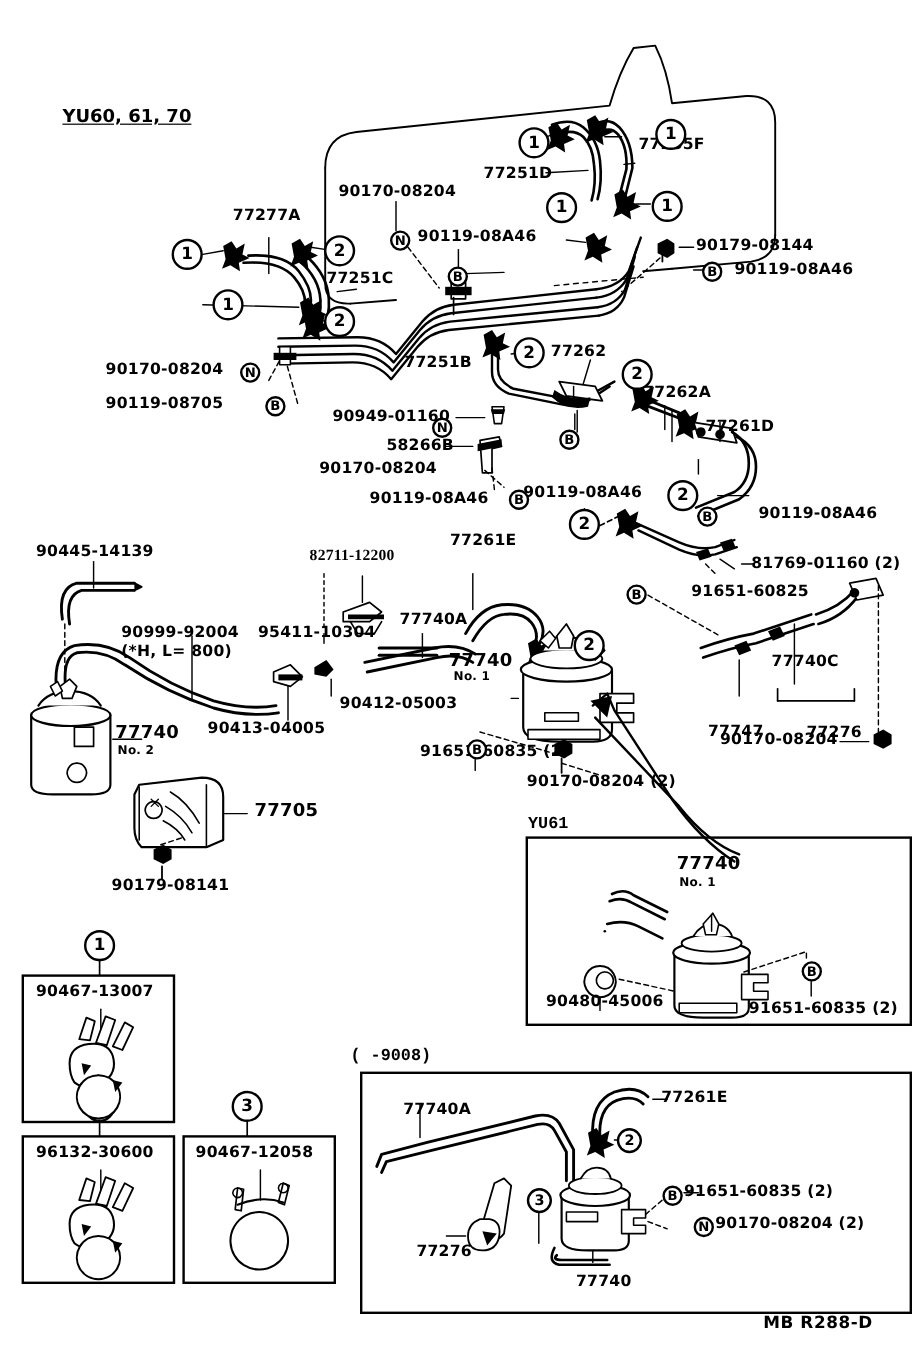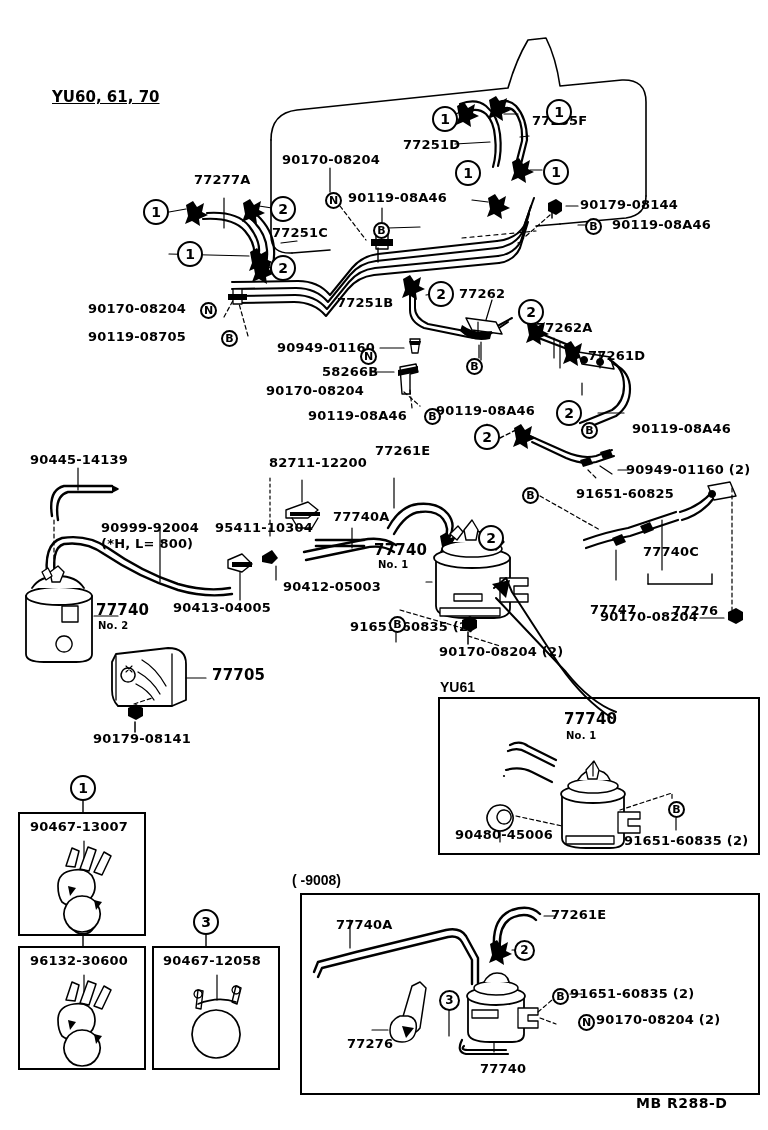--- a/index.html
+++ b/index.html
@@ -33,21 +33,21 @@
     font-size: 15px;
     text-decoration: underline;
     white-space: nowrap;
     font-family: "DejaVu Sans", "Liberation Sans", sans-serif;
   }
   .boxlabel {
     position: absolute;
     font-weight: bold;
     font-size: 14px;
     white-space: nowrap;
-    font-family: Liberation Sans, sans-serif;
+    font-family: Liberation Mono, monospace;
   }
   .frame {
     position: absolute;
     border: 2px solid #000;
     box-sizing: border-box;
     background: transparent;
   }
   .circnum {
     position: absolute;
     width: 26px; height: 26px;
@@ -356,27 +356,27 @@
   <div class="lbl" style="left:277px; top:341px;">90949-01160</div>
   <div class="lbl" style="left:322px; top:365px;">58266B</div>
   <div class="lbl" style="left:266px; top:384px;">90170-08204</div>
   <div class="lbl" style="left:308px; top:409px;">90119-08A46</div>
 
   <div class="lbl" style="left:459px; top:287px;">77262</div>
   <div class="lbl" style="left:536px; top:321px;">77262A</div>
   <div class="lbl" style="left:588px; top:349px;">77261D</div>
   <div class="lbl" style="left:436px; top:404px;">90119-08A46</div>
   <div class="lbl" style="left:632px; top:422px;">90119-08A46</div>
-  <div class="lbl" style="left:626px; top:463px;">90949-01160 (2)</div>
+  <div class="lbl" style="left:626px; top:463px;">81769-01160 (2)</div>
   <div class="lbl" style="left:556px; top:487px;margin-left:20px;">91651-60825</div>
 
   <div class="lbl" style="left:30px; top:453px;">90445-14139</div>
   <div class="lbl" style="left:101px; top:521px;">90999-92004</div>
   <div class="lbl" style="left:101px; top:537px;">(*H, L= 800)</div>
-  <div class="lbl" style="left:269px; top:456px;">82711-12200</div>
+  <div class="lbl" style="left:258px; top:456px;font-family:Liberation Serif, serif;">82711-12200</div>
   <div class="lbl" style="left:215px; top:521px;">95411-10304</div>
   <div class="lbl" style="left:243px; top:580px;margin-left:40px;">90412-05003</div>
   <div class="lbl" style="left:173px; top:601px;">90413-04005</div>
 
   <div class="lbl" style="left:375px; top:444px;">77261E</div>
   <div class="lbl" style="left:333px; top:510px;">77740A</div>
   <div class="lbl big" style="left:374px; top:543px;">77740</div>
   <div class="lbl sm" style="left:378px; top:560px;">No. 1</div>
   <div class="lbl big" style="left:96px; top:603px;">77740</div>
   <div class="lbl sm" style="left:98px; top:621px;">No. 2</div>

